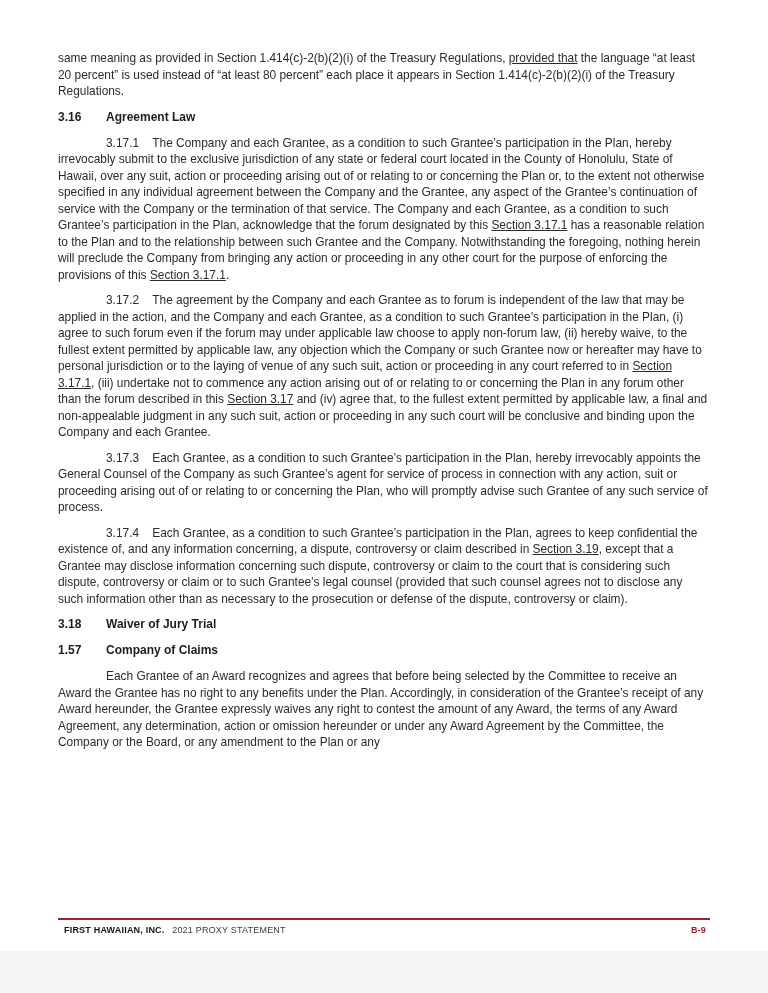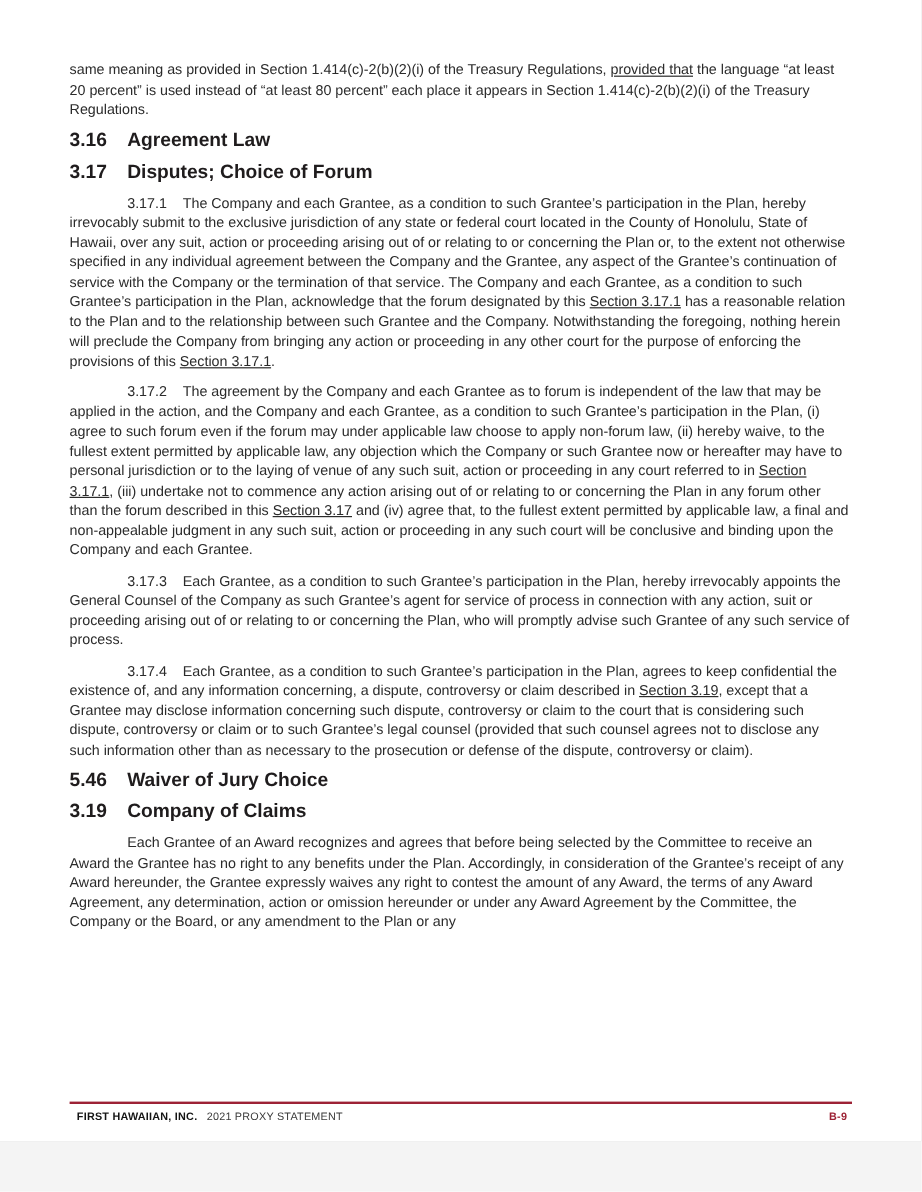--- a/index.html
+++ b/index.html
@@ -24,21 +24,21 @@
   .para {
     font-size: 11.9px;
     line-height: 16.5px;
     text-align: left;
     margin-bottom: 9px;
     color: var(--ink, #2b2b2b);
   }
   .para.indent { text-indent: 48px; }
   .heading {
     display: flex;
-    font-size: 16px;
+    font-size: 12px;
     line-height: 17px;
     font-weight: bold;
     color: #1f1c1d;
     margin: 6px 0 9px 0;
   }
   .hnum { width: 48px; flex: none; }
   .u { text-decoration: underline; }
   .footer {
     position: absolute;
     left: 58px;
@@ -69,36 +69,32 @@
 <div class="page" style="--accent: #9d2235; --ink: #2b2b2b;">
   <div class="content">
 
     <p class="para"><span>same meaning as provided in Section 1.414(c)-2(b)(2)(i) of the Treasury Regulations, </span><span class="u">provided that</span><span> the language “at least 20 percent” is used instead of “at least 80 percent” each place it appears in Section 1.414(c)-2(b)(2)(i) of the Treasury Regulations.</span></p>
 
     <h3 class="heading">
       <span class="hnum">3.16</span>
       <span class="htitle">Agreement Law</span>
     </h3>
 
-    <h3 class="heading">
-      <span class="hnum">3.17</span>
-      <span class="htitle">Disputes; Choice of Forum</span>
-    </h3>
     <p class="para indent"><span>3.17.1&nbsp;&nbsp;&nbsp;&nbsp;The Company and each Grantee, as a condition to such Grantee’s participation in the Plan, hereby irrevocably submit to the exclusive jurisdiction of any state or federal court located in the County of Honolulu, State of Hawaii, over any suit, action or proceeding arising out of or relating to or concerning the Plan or, to the extent not otherwise specified in any individual agreement between the Company and the Grantee, any aspect of the Grantee’s continuation of service with the Company or the termination of that service. The Company and each Grantee, as a condition to such Grantee’s participation in the Plan, acknowledge that the forum designated by this </span><span class="u">Section 3.17.1</span><span> has a reasonable relation to the Plan and to the relationship between such Grantee and the Company. Notwithstanding the foregoing, nothing herein will preclude the Company from bringing any action or proceeding in any other court for the purpose of enforcing the provisions of this </span><span class="u">Section 3.17.1</span><span>.</span></p>
     <p class="para indent"><span>3.17.2&nbsp;&nbsp;&nbsp;&nbsp;The agreement by the Company and each Grantee as to forum is independent of the law that may be applied in the action, and the Company and each Grantee, as a condition to such Grantee’s participation in the Plan, (i) agree to such forum even if the forum may under applicable law choose to apply non-forum law, (ii) hereby waive, to the fullest extent permitted by applicable law, any objection which the Company or such Grantee now or hereafter may have to personal jurisdiction or to the laying of venue of any such suit, action or proceeding in any court referred to in </span><span class="u">Section 3.17.1</span><span>, (iii) undertake not to commence any action arising out of or relating to or concerning the Plan in any forum other than the forum described in this </span><span class="u">Section 3.17</span><span> and (iv) agree that, to the fullest extent permitted by applicable law, a final and non-appealable judgment in any such suit, action or proceeding in any such court will be conclusive and binding upon the Company and each Grantee.</span></p>
     <p class="para indent"><span>3.17.3&nbsp;&nbsp;&nbsp;&nbsp;Each Grantee, as a condition to such Grantee’s participation in the Plan, hereby irrevocably appoints the General Counsel of the Company as such Grantee’s agent for service of process in connection with any action, suit or proceeding arising out of or relating to or concerning the Plan, who will promptly advise such Grantee of any such service of process.</span></p>
     <p class="para indent"><span>3.17.4&nbsp;&nbsp;&nbsp;&nbsp;Each Grantee, as a condition to such Grantee’s participation in the Plan, agrees to keep confidential the existence of, and any information concerning, a dispute, controversy or claim described in </span><span class="u">Section 3.19</span><span>, except that a Grantee may disclose information concerning such dispute, controversy or claim to the court that is considering such dispute, controversy or claim or to such Grantee’s legal counsel (provided that such counsel agrees not to disclose any such information other than as necessary to the prosecution or defense of the dispute, controversy or claim).</span></p>
 
     <h3 class="heading">
-      <span class="hnum">5.46</span>
-      <span class="htitle">Waiver of Jury Choice</span>
+      <span class="hnum">3.18</span>
+      <span class="htitle">Waiver of Jury Trial</span>
     </h3>
 
     <h3 class="heading">
-      <span class="hnum">3.19</span>
+      <span class="hnum">1.57</span>
       <span class="htitle">Company of Claims</span>
     </h3>
     <p class="para indent"><span>Each Grantee of an Award recognizes and agrees that before being selected by the Committee to receive an Award the Grantee has no right to any benefits under the Plan. Accordingly, in consideration of the Grantee’s receipt of any Award hereunder, the Grantee expressly waives any right to contest the amount of any Award, the terms of any Award Agreement, any determination, action or omission hereunder or under any Award Agreement by the Committee, the Company or the Board, or any amendment to the Plan or any</span></p>
 
   </div>
 
   <div class="footer">
     <div class="footer-rule"></div>
     <div class="footer-row">
       <span class="footer-left">

